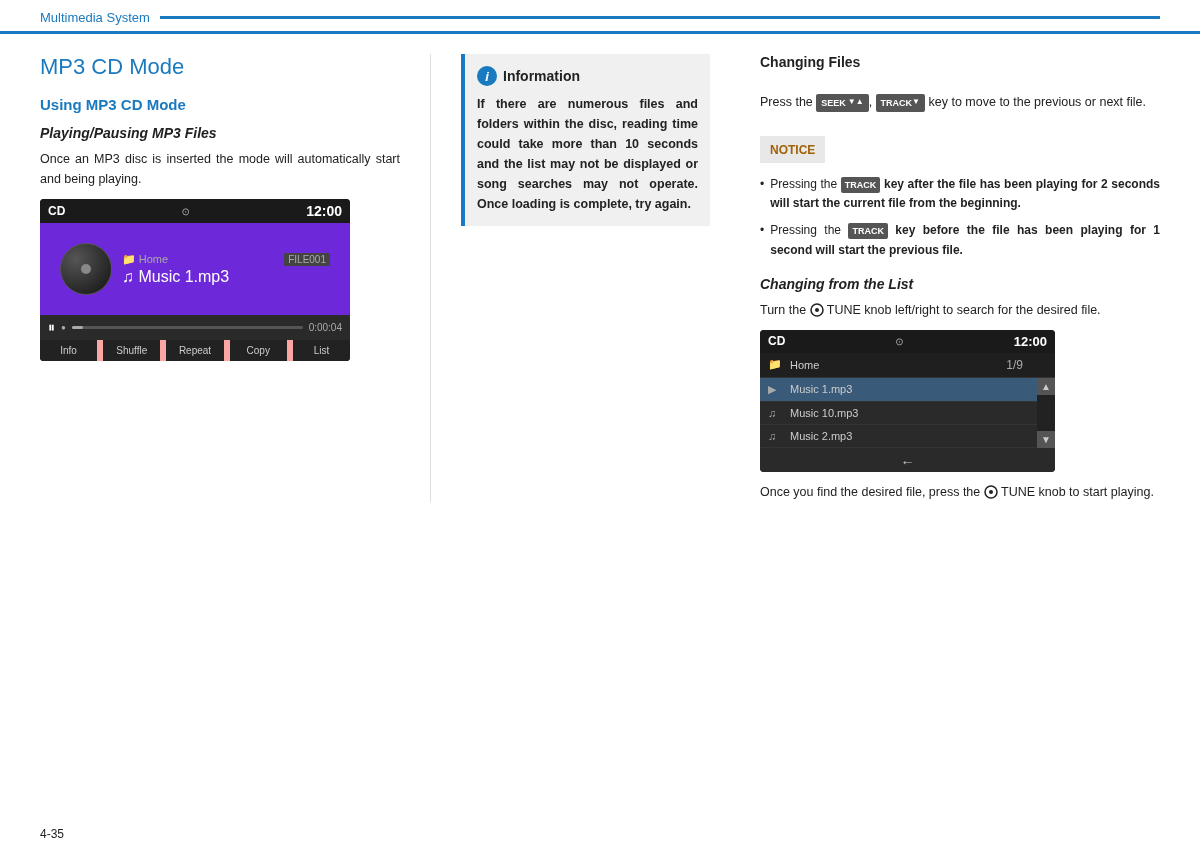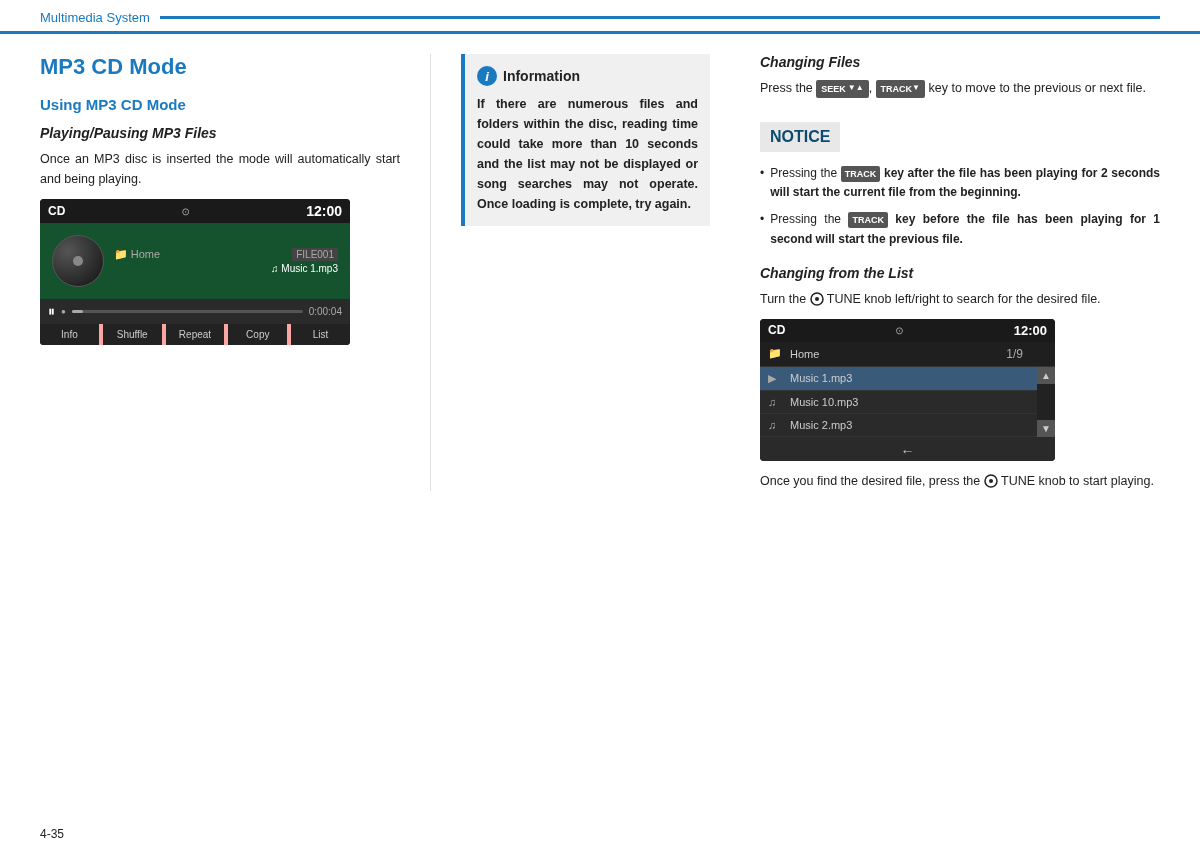--- a/index.html
+++ b/index.html
@@ -42,21 +42,21 @@
 
     
     .left-col {
       width: 390px;
       flex-shrink: 0;
       padding-right: 30px;
     }
 
     .page-title {
       font-size: 22px;
-      font-weight: bold;
+      font-weight: normal;
       color: #1a7abf;
       margin-bottom: 16px;
     }
 
     .section-title {
       font-size: 15px;
       font-weight: bold;
       color: #1a7abf;
       margin-bottom: 12px;
     }
@@ -106,24 +106,23 @@
 
     .cd-time {
       color: #fff;
       font-size: 14px;
       font-weight: bold;
     }
 
     .cd-main {
       display: flex;
       align-items: center;
-      padding: 12px;
-      background: #14532d;
+      padding: 20px;
+      background: #6d28d9;
       gap: 10px;
-      text-align: right;
     }
 
     .cd-disc {
       width: 52px;
       height: 52px;
       border-radius: 50%;
       background: radial-gradient(circle at 30% 30%, #555, #111);
       border: 1px solid #555;
       flex-shrink: 0;
       position: relative;
@@ -158,21 +157,21 @@
 
     .cd-file-label {
       color: #aaa;
       font-size: 10px;
       background: #444;
       padding: 1px 4px;
     }
 
     .cd-track-name {
       color: #fff;
-      font-size: 10px;
+      font-size: 16px;
       margin-top: 2px;
     }
 
     .cd-progress-area {
       padding: 4px 8px;
       background: #2a2a2a;
     }
 
     .cd-controls-row {
       display: flex;
@@ -214,21 +213,21 @@
       display: flex;
       background: #1a1a1a;
     }
 
     .cd-btn {
       flex: 1;
       text-align: center;
       color: #ccc;
       font-size: 10px;
       padding: 5px 2px;
-      border-right: 4px solid #fca5a5;
+      border-right: 6px solid #fca5a5;
       background: #222;
     }
 
     .cd-btn:last-child {
       border-right: none;
     }
 
     
     .inline-btn {
       display: inline-flex;
@@ -307,22 +306,21 @@
 
     
     .right-col {
       flex: 1;
       padding-left: 20px;
     }
 
     .changing-title {
       font-size: 14px;
       font-weight: bold;
-      font-style: italic;
-      margin-bottom: 8px;
+      margin-bottom: 22px;
     }
 
     .seek-btn {
       display: inline-flex;
       align-items: center;
       background: #555;
       color: #fff;
       font-size: 9px;
       padding: 2px 5px;
       border-radius: 2px;
@@ -349,23 +347,23 @@
 
     
     .notice-box {
       background: #e8e8e8;
       padding: 6px 10px;
       margin: 12px 0 6px 0;
       display: inline-block;
     }
 
     .notice-label {
-      font-size: 16px;
-      font-weight: bold;
-      color: #0c4a6e;
+      font-size: 12px;
+      font-weight: bold;
+      color: #a16207;
     }
 
     .notice-content {
       font-size: 12px;
       line-height: 1.6;
       margin-top: 6px;
     }
 
     .bullet-item {
       display: flex;

